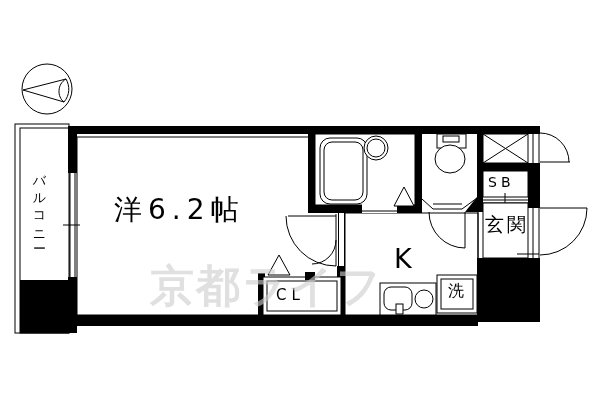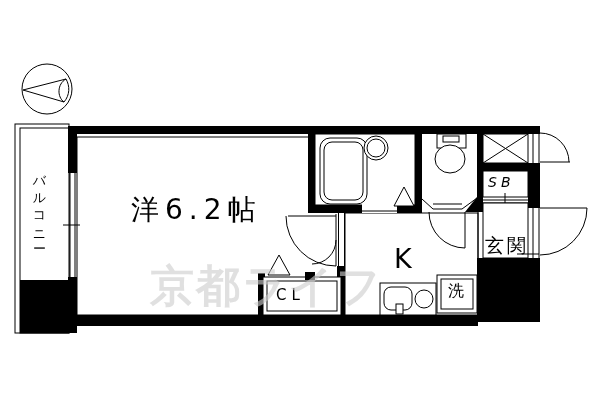--- a/index.html
+++ b/index.html
@@ -2,25 +2,25 @@
 <html><head>
 <meta charset="utf-8">
 <style>
   html,body{margin:0;padding:0;background:#ffffff;}
   #stage{position:relative;width:600px;height:400px;background:#ffffff;overflow:hidden;
          font-family:"DejaVu Sans",sans-serif;}
   #plan-svg{position:absolute;left:0;top:0;}
   .lbl{position:absolute;color:#000;white-space:nowrap;line-height:1;}
   .lbl-balcony{left:33px;top:166px;font-size:13px;letter-spacing:4px;
                writing-mode:vertical-rl;}
-  .lbl-room{left:114px;top:196px;font-size:28px;letter-spacing:6px;margin-left:17px;}
+  .lbl-room{left:114px;top:196px;font-size:28px;letter-spacing:6px;}
   .lbl-k{left:394px;top:245px;font-size:27px;}
   .lbl-cl{left:276px;top:288px;font-size:15px;letter-spacing:5px;}
-  .lbl-sb{left:488px;top:175px;font-size:14px;letter-spacing:4px;font-style:italic;}
-  .lbl-genkan{left:485px;top:236px;font-size:19px;letter-spacing:3px;}
+  .lbl-sb{left:488px;top:175px;font-size:14px;letter-spacing:4px;}
+  .lbl-genkan{left:485px;top:215px;font-size:19px;letter-spacing:3px;}
   .lbl-sen{left:448px;top:283px;font-size:16px;}
   .watermark{position:absolute;left:150px;top:262px;font-size:44px;font-weight:bold;
              color:rgba(205,205,205,0.62);letter-spacing:2px;z-index:30;line-height:1.1;}
 </style>
 </head>
 <body>
 
 <div id="stage">
 
   <svg id="plan-svg" width="600" height="400" viewBox="0 0 600 400">

